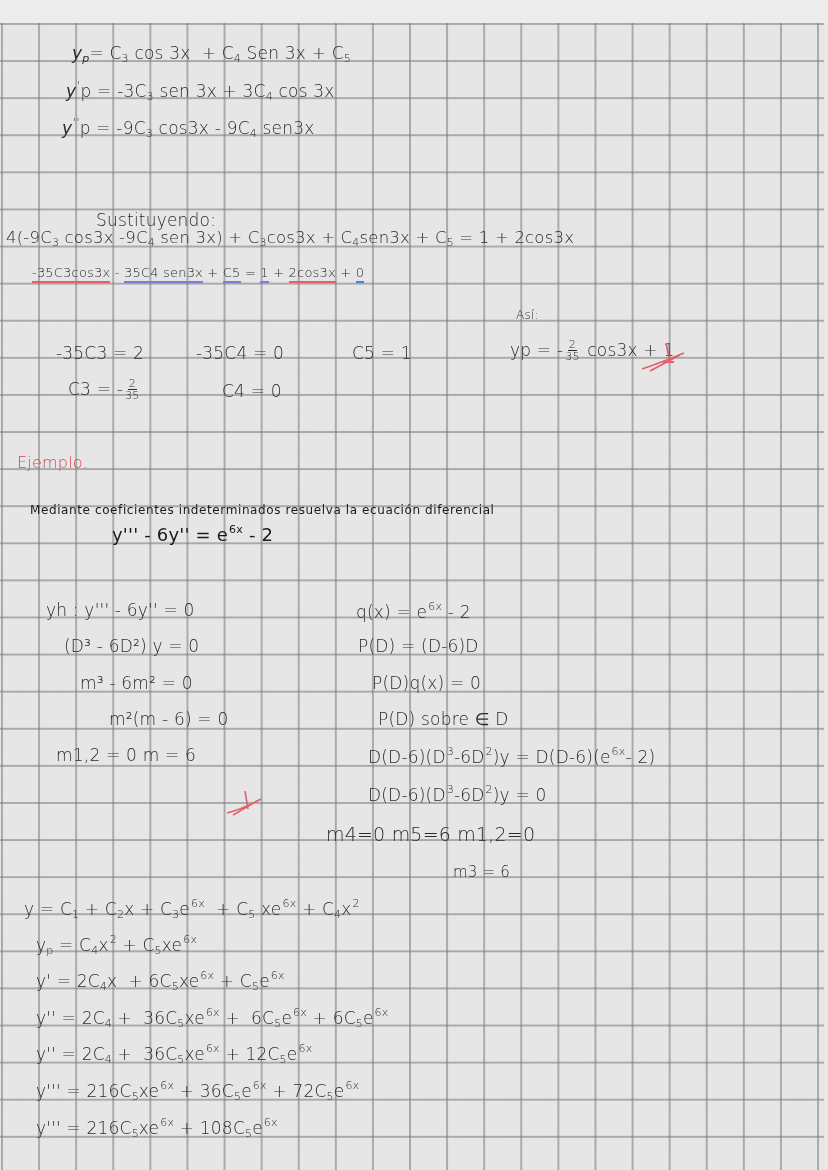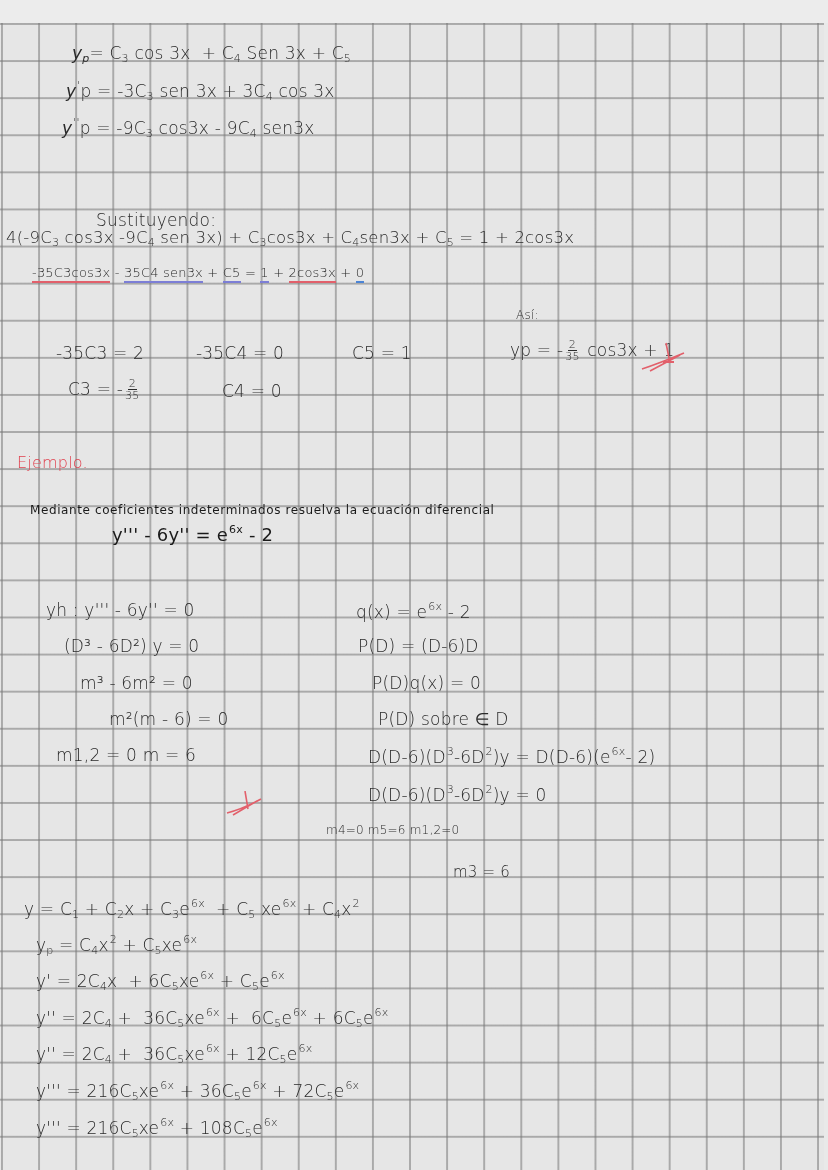--- a/index.html
+++ b/index.html
@@ -111,21 +111,21 @@
   <svg class="mark" style="left:225px;top:768px;" width="38" height="26">
     <path d="M2 22 Q18 18 36 8 M8 24 L32 10 M20 0 L23 18" stroke="#e2606b" stroke-width="1.6" fill="none"></path>
   </svg>
 
   <div class="hw" style="left:356px;top:577px;">q(x) = e<sup>6x</sup> - 2</div>
   <div class="hw" style="left:358px;top:613px;">P(D) = (D-6)D</div>
   <div class="hw" style="left:372px;top:650px;">P(D)q(x) = 0</div>
   <div class="hw" style="left:378px;top:686px;">P(D) sobre ∈ D</div>
   <div class="hw" style="left:368px;top:722px;">D(D-6)(D<sup>3</sup>-6D<sup>2</sup>)y = D(D-6)(e<sup>6x</sup>- 2)</div>
   <div class="hw" style="left:368px;top:760px;">D(D-6)(D<sup>3</sup>-6D<sup>2</sup>)y = 0</div>
-  <div class="hw" style="left:326px;top:800px;font-size:12px;">m4=0  m5=6   m1,2=0</div>
+  <div class="hw" style="left:326px;top:800px;font-size:19px;">m4=0  m5=6   m1,2=0</div>
   <div class="hw" style="left:453px;top:840px;font-size:15px;">m3 = 6</div>
 
   <div class="hw" style="left:24px;top:874px;">
     y = C<sub>1</sub> + C<sub>2</sub>x + C<sub>3</sub>e<sup>6x</sup> &nbsp;+ C<sub>5</sub> xe<sup>6x</sup> + C<sub>4</sub>x<sup>2</sup>
   </div>
   <div class="hw" style="left:36px;top:910px;">
     y<sub>p</sub> = C<sub>4</sub>x<sup>2</sup> + C<sub>5</sub>xe<sup>6x</sup>
   </div>
   <div class="hw" style="left:36px;top:946px;">
     y' = 2C<sub>4</sub>x &nbsp;+ 6C<sub>5</sub>xe<sup>6x</sup> + C<sub>5</sub>e<sup>6x</sup>

